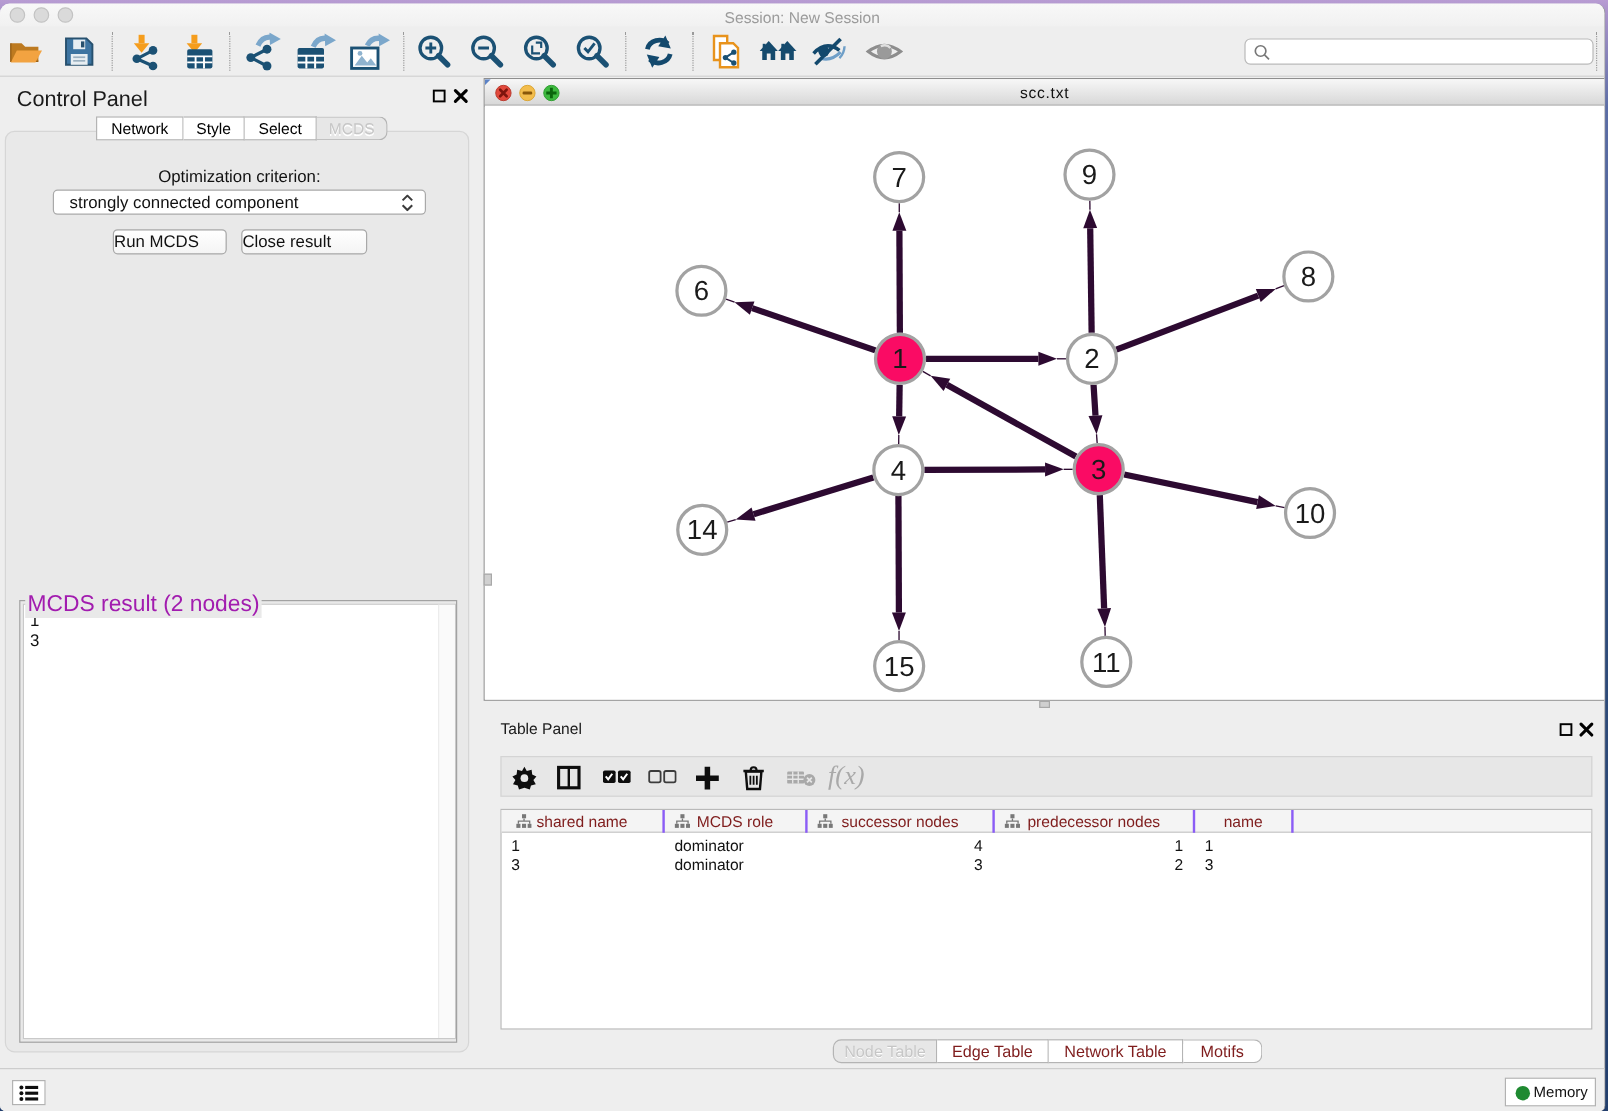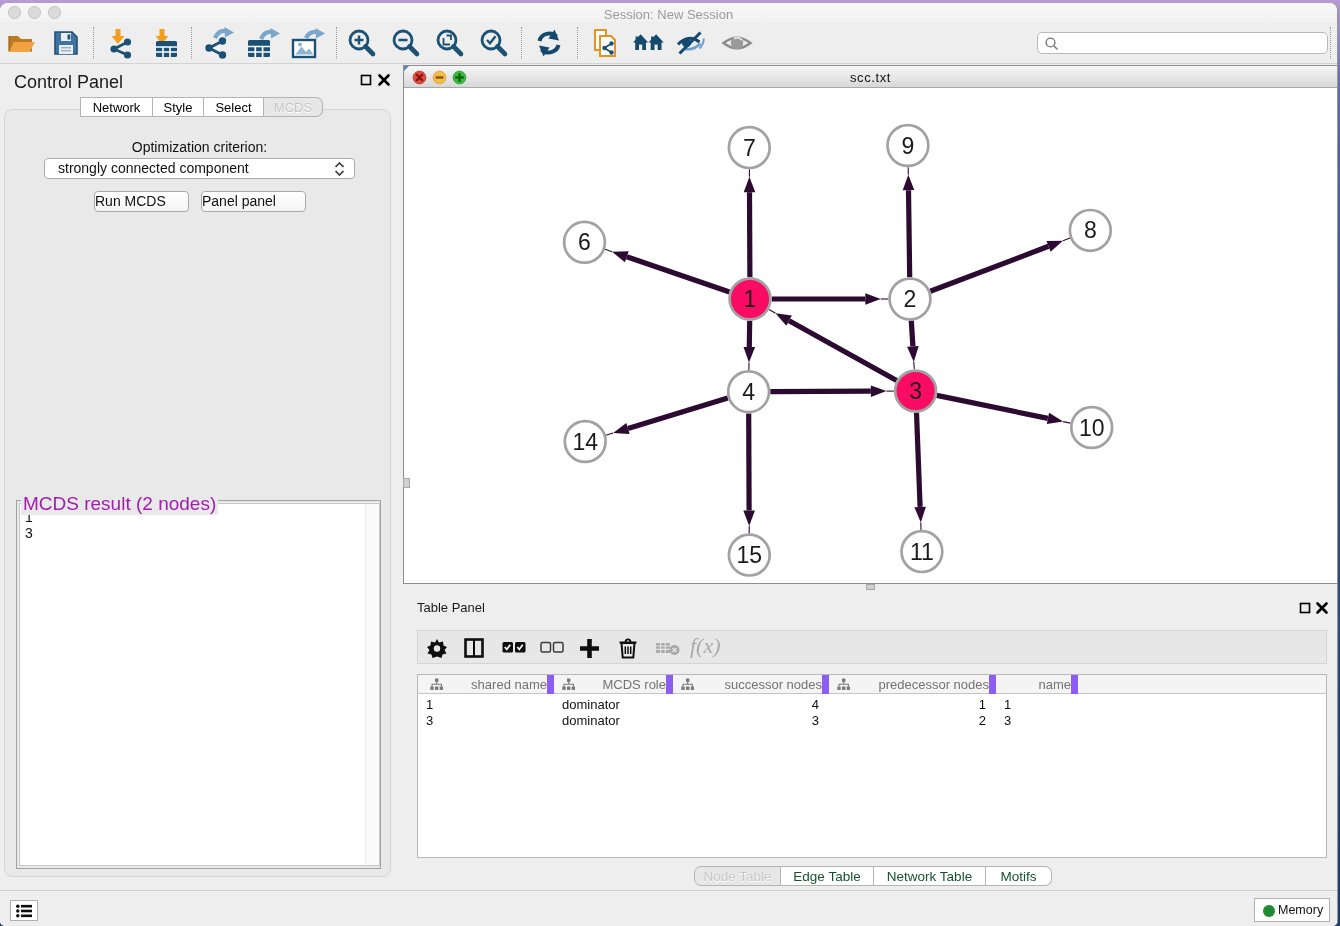--- a/index.html
+++ b/index.html
@@ -24,23 +24,23 @@
 #fsscroll{position:absolute;left:365px;top:501px;width:14px;height:361px;background:#fafafa;border-left:1px solid #ececec}
 #netwin{position:absolute;left:403px;top:62px;width:935px;height:519px;border:1px solid #8e8e8e;background:#fff}
 #nettitle{position:absolute;left:0;top:0;width:100%;height:22px;background:linear-gradient(#f7f7f7,#d8d8d8);border-bottom:1px solid #a8a8a8}
 #nettext{position:absolute;top:4px;left:0;width:100%;text-align:center;font-size:13px;font-weight:normal;color:#111;letter-spacing:.6px}
 #netcanvas{position:absolute;left:0;top:23px;width:933px;height:494px;background:#fff}
 .thumb{position:absolute;background:#d0d0d0;border:1px solid #a8a8a8}
 #tpanel-title{position:absolute;left:417px;top:597px;font-size:13px;color:#1a1a1a}
 #ttoolbar{position:absolute;left:417px;top:627px;width:910px;height:34px;background:#e7e7e7;border:1px solid #d4d4d4}
 #ttable{position:absolute;left:417px;top:671px;width:910px;height:184px;background:#fff;border:1px solid #b9b9b9}
 #thead{position:absolute;left:0;top:0;width:908px;height:19px;background:#f4f4f4;border-bottom:1px solid #c6c6c6}
-.hcol{position:absolute;top:0;height:19px;border-right:7px solid #8b5cf6;font-size:13px;color:#737373;text-align:right;line-height:19px}
+.hcol{position:absolute;top:0;height:19px;border-right:2px solid #8b5cf6;font-size:13px;color:#7f1d1d;text-align:center;line-height:19px}
 .tcell{position:absolute;font-size:13px;color:#111}
-.btab{position:absolute;top:863px;height:20px;background:#fff;border:1px solid #b4b4b4;font-size:13.5px;color:#14532d;text-align:center;line-height:19px}
+.btab{position:absolute;top:863px;height:20px;background:#fff;border:1px solid #b4b4b4;font-size:13.5px;color:#7f1d1d;text-align:center;line-height:19px}
 #statusbar{position:absolute;left:0;top:887px;width:100%;height:36px;background:#eeeeee;border-top:1px solid #cdcdcd}
 .graytab{background:#e7e7e7 !important;color:#c6c6c6 !important;text-shadow:0 1px 0 #fff}
 .wbtn{position:absolute;background:#fff;border:1px solid #b2b2b2}
 </style></head><body>
 <div id="win">
 <div id="titlebar">
 <div class="tl" style="left:8px"></div>
       <div class="tl" style="left:28px"></div>
       <div class="tl" style="left:48px"></div>
 <div id="wtitle">Session: New Session</div>
@@ -176,21 +176,21 @@
 <div class="tab" style="left:204px;width:60px;border-left:none">Select</div>
 <div class="tab graytab" style="left:264px;width:59px;border-left:none;border-radius:0 7px 7px 0">MCDS</div>
 <div id="optsel">strongly connected component
  <svg width="11" height="14" style="position:absolute;right:9px;top:3px">
         <path d="M1.5 5 L5.5 1 L9.5 5" fill="none" stroke="#3c3c3c" stroke-width="1.7"></path>
         <path d="M1.5 9 L5.5 13 L9.5 9" fill="none" stroke="#3c3c3c" stroke-width="1.7"></path>
       </svg>
 </div>
 <div id="optlabel">Optimization criterion:</div>
 <div class="btn" style="left:94px;width:95px">Run MCDS</div>
-<div class="btn" style="left:201px;width:105px">Panel panel</div>
+<div class="btn" style="left:201px;width:105px">Close result</div>
 <div id="fieldset"></div>
 <div id="fstext">1<br>3</div>
 <div id="fsscroll"></div>
 <div id="fslegend">MCDS result (2 nodes)</div>
 <div id="netwin">
 <div id="nettitle">
         <svg style="position:absolute;left:0;top:0" width="5" height="5">
           <path d="M0 0 L5 0 L0 5 z" fill="#5b82c6"></path>
         </svg>
 <svg style="position:absolute;left:6px;top:2.5px" width="60" height="17">

